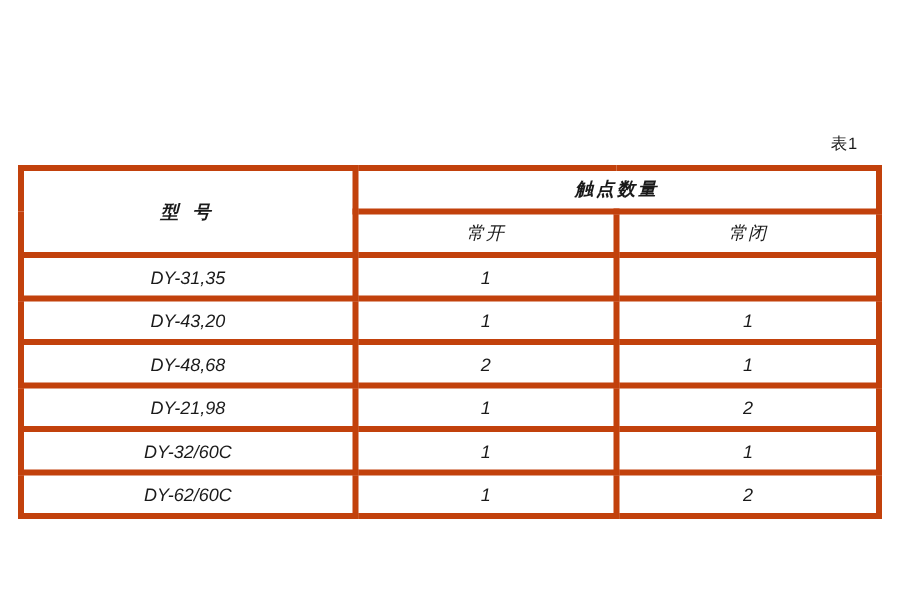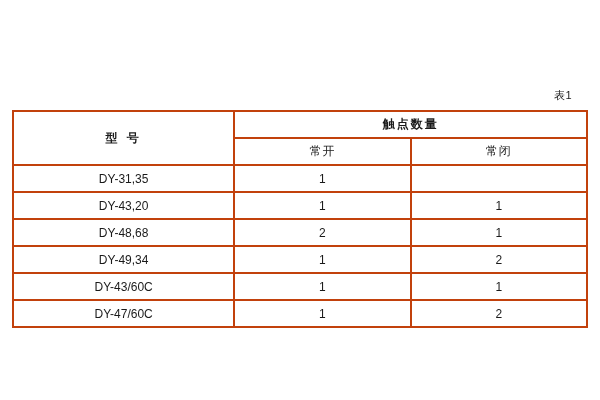--- a/index.html
+++ b/index.html
@@ -33,27 +33,28 @@
     left: 12px;
     top: 110px;
     width: 576px;
   }
   table.data {
     border-collapse: collapse;
     width: 100%;
     table-layout: fixed;
   }
   table.data td {
-    border: 2px solid #c2410c;
+    border: 4px solid #c2410c;
     height: 25px;
     text-align: center;
     vertical-align: middle;
     font-size: 12px;
     color: #1a1a1a;
     padding: 0 2px;
+    font-style: italic;
   }
   td.model-head {
     width: 37.5%;
     font-weight: bold;
     letter-spacing: 3px;
     margin-left: 24px;
   }
   td.group-head {
     font-weight: bold;
     letter-spacing: 2px;
@@ -97,31 +98,31 @@
           <td class="model-cell">DY-43,20</td>
           <td class="num-cell">1</td>
           <td class="num-cell">1</td>
         </tr>
         <tr>
           <td class="model-cell">DY-48,68</td>
           <td class="num-cell">2</td>
           <td class="num-cell">1</td>
         </tr>
         <tr>
-          <td class="model-cell">DY-49,34</td>
+          <td class="model-cell">DY-21,98</td>
           <td class="num-cell">1</td>
           <td class="num-cell">2</td>
         </tr>
         <tr>
-          <td class="model-cell">DY-43/60C</td>
+          <td class="model-cell">DY-32/60C</td>
           <td class="num-cell">1</td>
           <td class="num-cell">1</td>
         </tr>
         <tr>
-          <td class="model-cell">DY-47/60C</td>
+          <td class="model-cell">DY-62/60C</td>
           <td class="num-cell">1</td>
           <td class="num-cell">2</td>
         </tr>
       </tbody>
     </table>
   </div>
 
 </div>
 
 </body></html>

